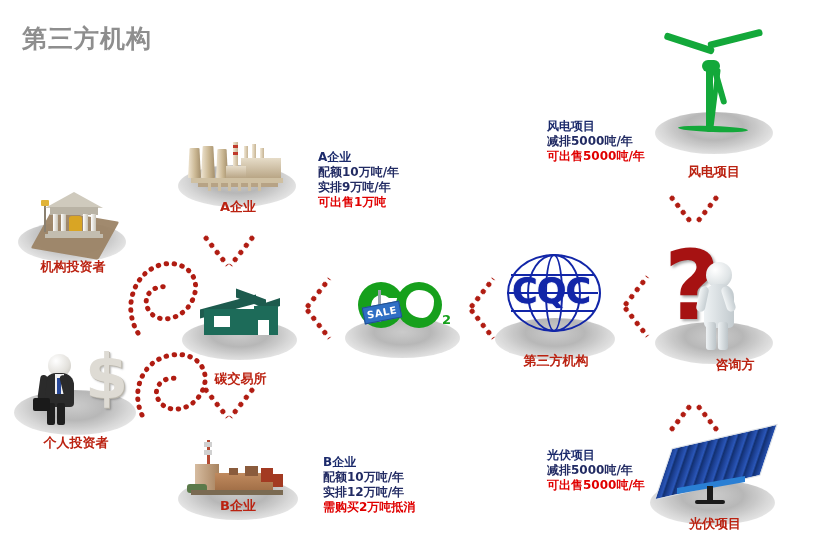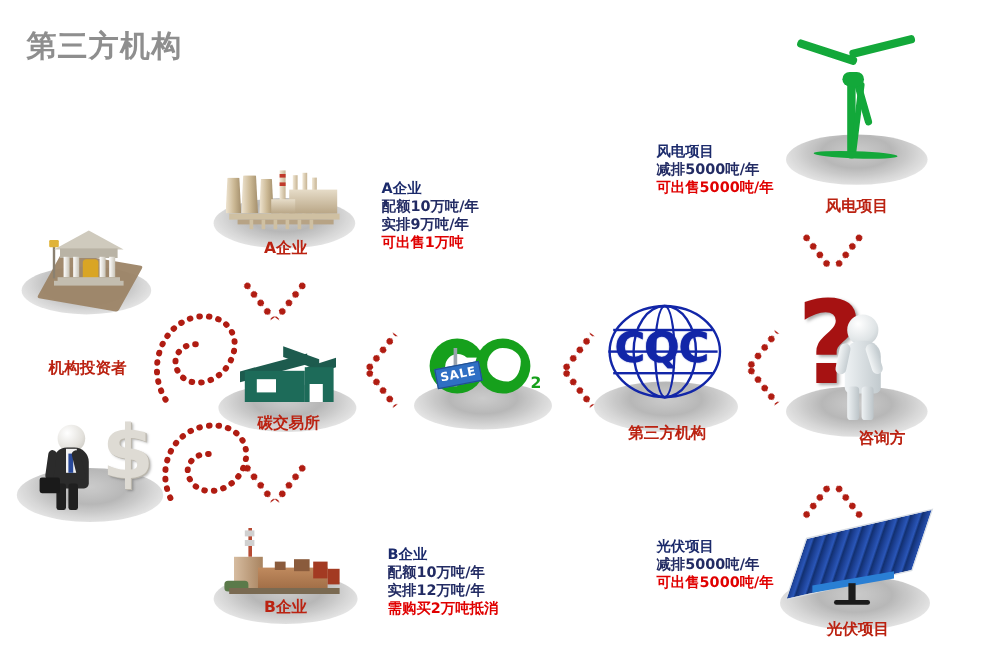--- a/index.html
+++ b/index.html
@@ -176,34 +176,35 @@
     <div class="bank-roof" style="left:17px;top:4px;"></div>
     <div class="bank-body" style="left:22px;top:19px;width:48px;height:8px;background:#b9b3a5;"></div>
     <div class="bank-col" style="left:25px;top:26px;height:17px;"></div>
     <div class="bank-col" style="left:33px;top:26px;height:17px;"></div>
     <div class="bank-col" style="left:55px;top:26px;height:17px;"></div>
     <div class="bank-col" style="left:63px;top:26px;height:17px;"></div>
     <div class="bank-door" style="left:41px;top:28px;width:13px;height:18px;"></div>
     <div class="bank-step" style="left:20px;top:43px;width:52px;height:4px;"></div>
     <div class="bank-step" style="left:17px;top:46px;width:58px;height:4px;"></div>
   </div>
-  <div class="abs caption" style="left:24px;top:258px;width:98px;margin-top:40px;">机构投资者</div>
+  <div class="abs caption" style="left:24px;top:258px;width:98px;">机构投资者</div>
 
   <div class="abs" style="left:30px;top:348px;width:100px;height:72px;">
     <div class="dollar" style="left:55px;top:-2px;">$</div>
     <div class="bm-head" style="left:18px;top:6px;"></div>
     <div class="bm-body" style="left:14px;top:25px;"></div>
     <div class="bm-shirt" style="left:25px;top:26px;"></div>
     <div class="bm-tie" style="left:27px;top:30px;"></div>
     <div class="bm-arm" style="left:9px;top:27px;transform:rotate(8deg);"></div>
     <div class="bm-arm" style="left:32px;top:27px;transform:rotate(-14deg);"></div>
     <div class="bm-leg" style="left:17px;top:55px;"></div>
     <div class="bm-leg" style="left:27px;top:55px;"></div>
     <div class="bm-case" style="left:3px;top:50px;"></div>
   </div>
+  <div class="abs caption" style="left:25px;top:434px;width:102px;">个人投资者</div>
 
   <div class="abs" style="left:186px;top:140px;width:104px;height:52px;">
     <div class="pp-tower" style="left:2px;top:8px;width:13px;height:30px;clip-path:polygon(12% 0,88% 0,100% 100%,0 100%);"></div>
     <div class="pp-tower" style="left:15px;top:6px;width:14px;height:32px;clip-path:polygon(12% 0,88% 0,100% 100%,0 100%);"></div>
     <div class="pp-tower" style="left:30px;top:9px;width:12px;height:29px;clip-path:polygon(12% 0,88% 0,100% 100%,0 100%);"></div>
     <div class="pp-stack" style="left:47px;top:2px;width:5px;height:36px;"></div>
     <div class="pp-stripe" style="left:47px;top:5px;width:5px;height:3px;"></div>
     <div class="pp-stripe" style="left:47px;top:12px;width:5px;height:3px;"></div>
     <div class="pp-stack" style="left:58px;top:6px;width:4px;height:32px;"></div>
     <div class="pp-stack" style="left:66px;top:4px;width:4px;height:34px;"></div>
@@ -230,21 +231,21 @@
 
   <div class="abs" style="left:200px;top:292px;width:84px;height:50px;">
     <div class="hs-roof" style="left:0px;top:10px;width:56px;height:9px;transform:skewY(-15deg);"></div>
     <div class="hs-roof" style="left:36px;top:2px;width:30px;height:9px;transform:skewY(20deg);"></div>
     <div class="hs-roof" style="left:56px;top:10px;width:24px;height:8px;transform:skewY(-18deg);"></div>
     <div class="hs-wall" style="left:4px;top:17px;width:50px;height:26px;"></div>
     <div class="hs-wall" style="left:54px;top:14px;width:24px;height:29px;"></div>
     <div class="hs-win" style="left:14px;top:24px;width:16px;height:11px;"></div>
     <div class="hs-win" style="left:58px;top:28px;width:11px;height:15px;"></div>
   </div>
-  <div class="abs caption" style="left:193px;top:344px;width:95px;text-align:center;">碳交易所</div>
+  <div class="abs caption" style="left:193px;top:370px;width:95px;text-align:center;">碳交易所</div>
 
   <div class="abs" style="left:185px;top:440px;width:110px;height:60px;">
     <div class="bf-mast" style="left:22px;top:0px;height:24px;"></div>
     <div class="bf-mastcap" style="left:19px;top:2px;"></div>
     <div class="bf-mastcap" style="left:19px;top:10px;"></div>
     <div class="bf-tower" style="left:10px;top:24px;width:24px;height:26px;"></div>
     <div class="bf-main" style="left:30px;top:33px;width:58px;height:20px;"></div>
     <div class="bf-blk" style="left:60px;top:26px;width:13px;height:10px;"></div>
     <div class="bf-red" style="left:76px;top:28px;width:12px;height:14px;"></div>
     <div class="bf-red" style="left:88px;top:34px;width:10px;height:13px;"></div>

